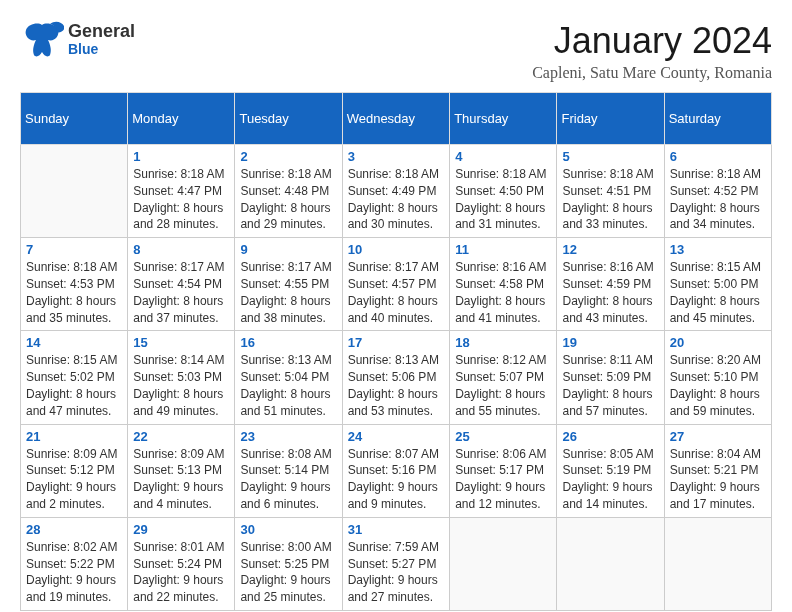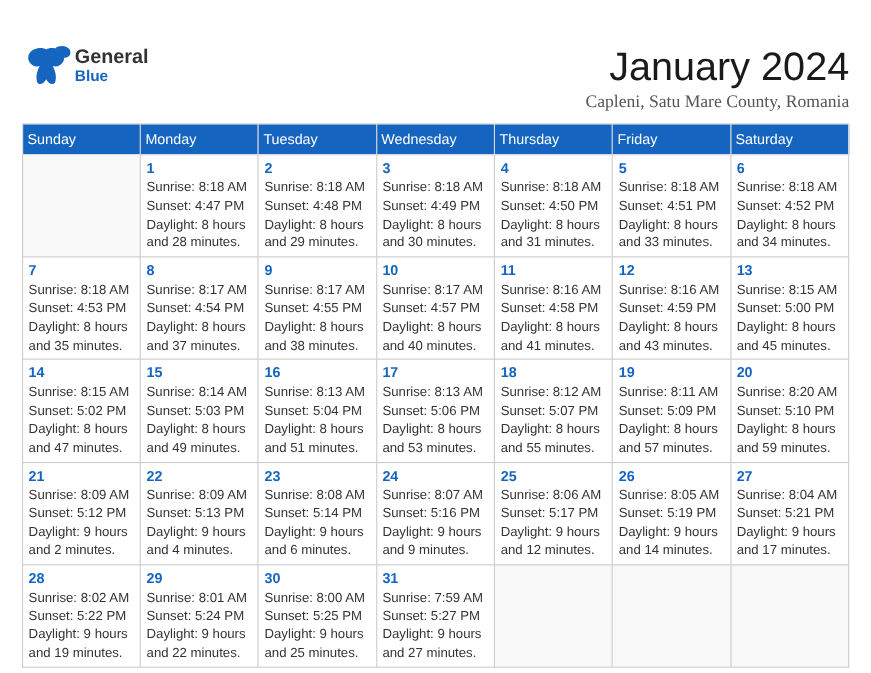--- a/index.html
+++ b/index.html
@@ -8,21 +8,20 @@
       background: #fff;
       width: 792px;
       min-height: 612px;
       padding: 20px;
     }
     .header-section {
       display: flex;
       justify-content: space-between;
       align-items: flex-start;
       margin-bottom: 10px;
-      margin-top: 20px;
     }
     .title-section {
       text-align: right;
     }
     .month-title {
       font-size: 36px;
       font-weight: normal;
       color: #1a1a1a;
     }
     .location-title {
@@ -32,21 +31,21 @@
       font-family: Liberation Serif, serif;
     }
     .calendar-table {
       width: 100%;
       border-collapse: collapse;
       font-size: 11px;
     }
     .calendar-table thead tr th {
       background-color: #1565c0;
       color: #fff;
-      padding: 6px 4px;
+      padding: 18px 4px;
       text-align: left;
       font-size: 13px;
       font-weight: normal;
       border: 1px solid #ddd;
     }
     .calendar-table tbody tr td {
       border: 1px solid #ccc;
       vertical-align: top;
       padding: 4px 5px;
       min-height: 70px;

